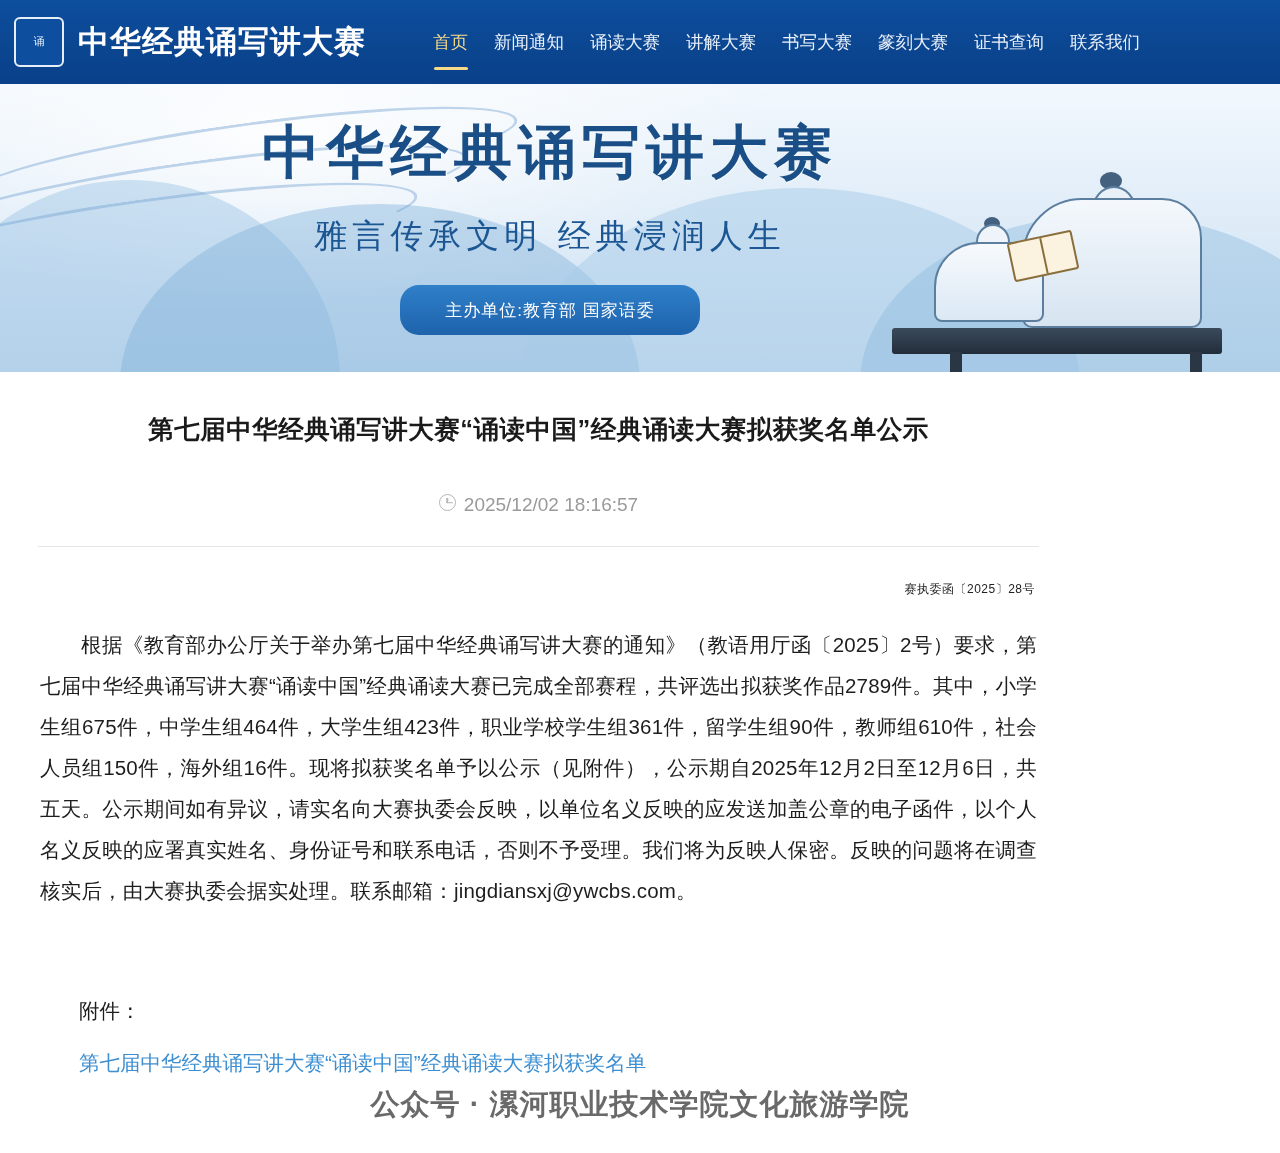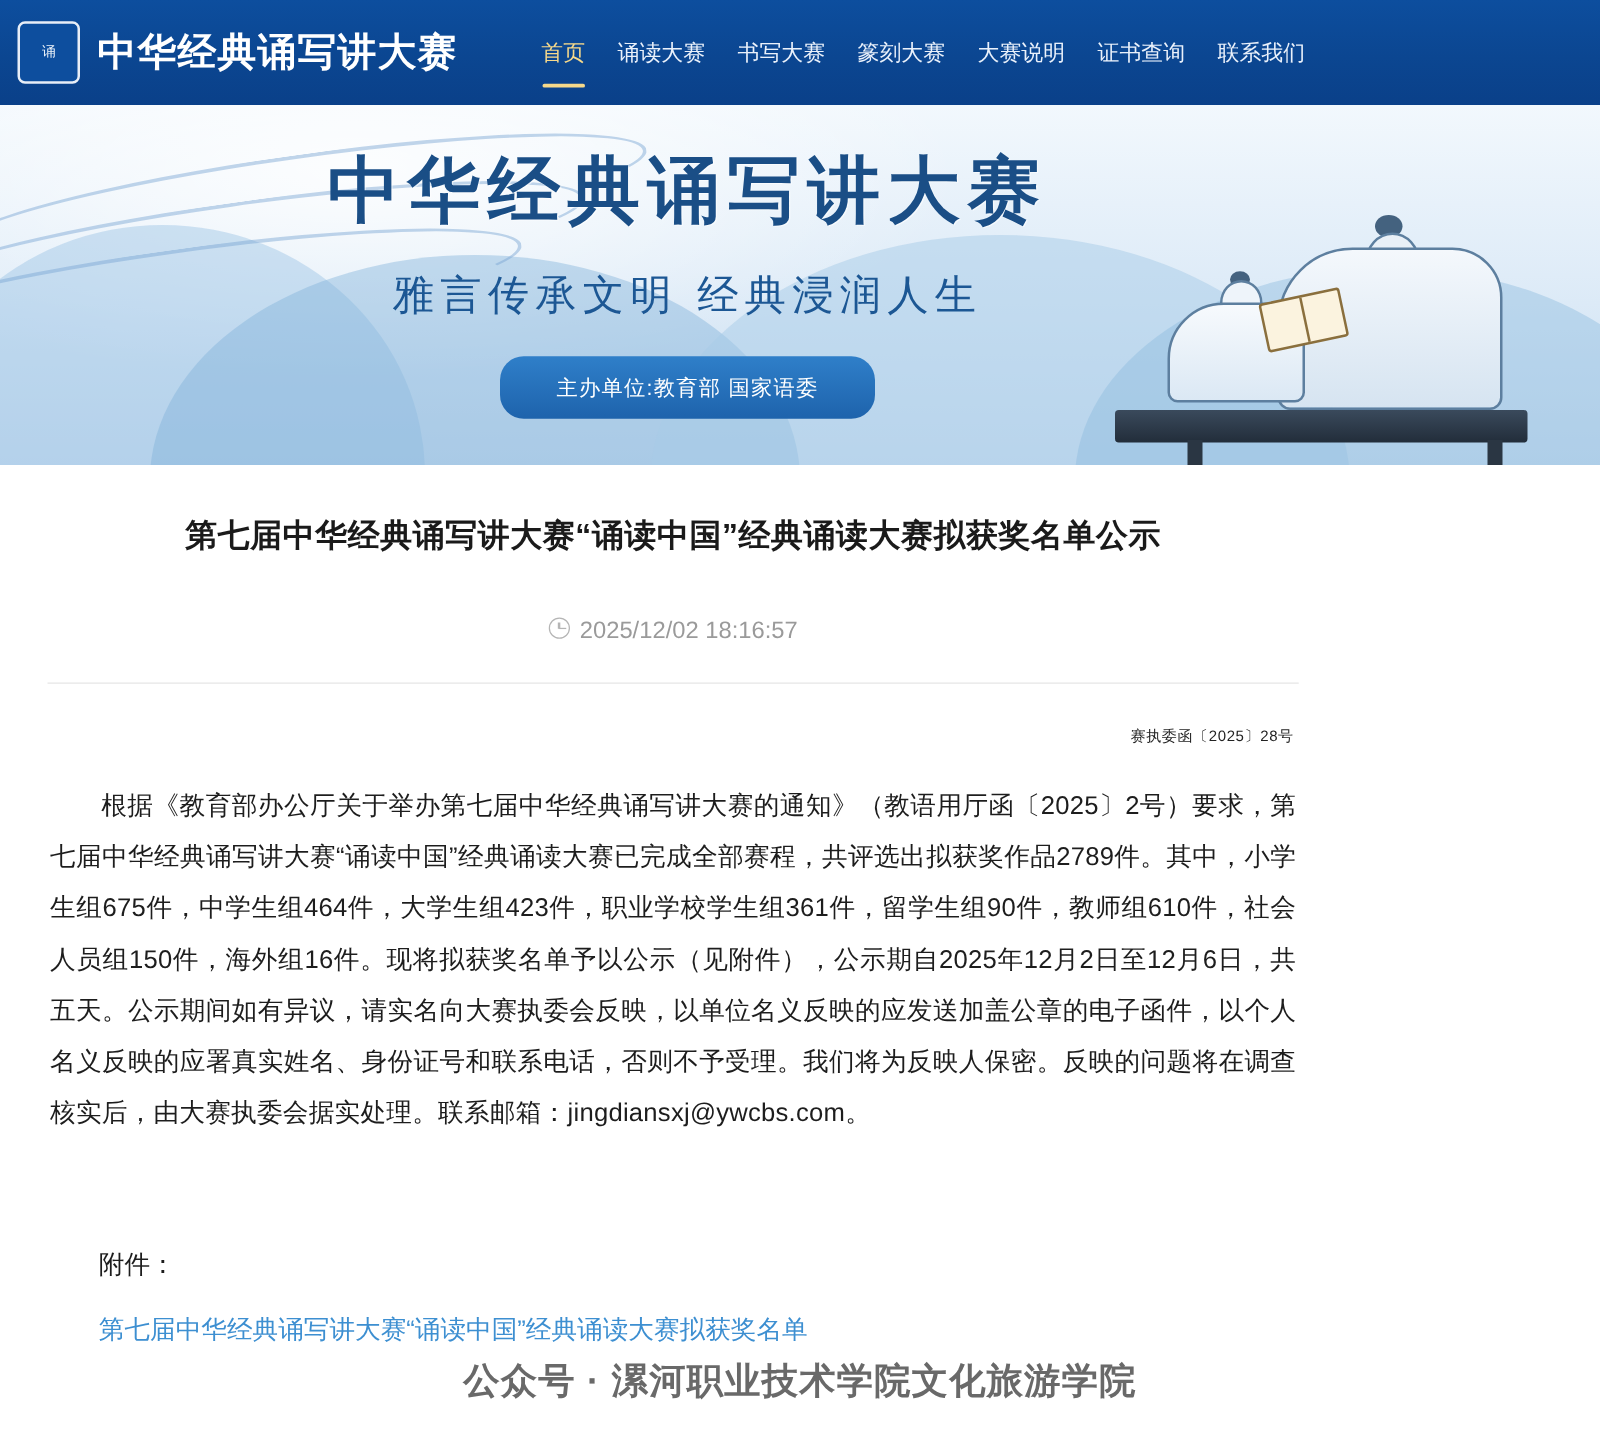--- a/index.html
+++ b/index.html
@@ -313,24 +313,25 @@
 
 <div class="header">
   <div class="brand">
     <div class="brand-seal">
       <span>诵</span>
     </div>
     <div class="brand-title">中华经典诵写讲大赛</div>
   </div>
   <div class="nav">
     <div class="nav-item active">首页</div>
+    <div class="nav-item">新闻通知</div>
     <div class="nav-item">诵读大赛</div>
+    <div class="nav-item">讲解大赛</div>
     <div class="nav-item">书写大赛</div>
     <div class="nav-item">篆刻大赛</div>
-    <div class="nav-item">大赛说明</div>
     <div class="nav-item">证书查询</div>
     <div class="nav-item">联系我们</div>
   </div>
 </div>
 
 <div class="banner">
   <div class="sky"></div>
   <div class="mount m1"></div>
   <div class="mount m2"></div>
   <div class="mount m3"></div>

